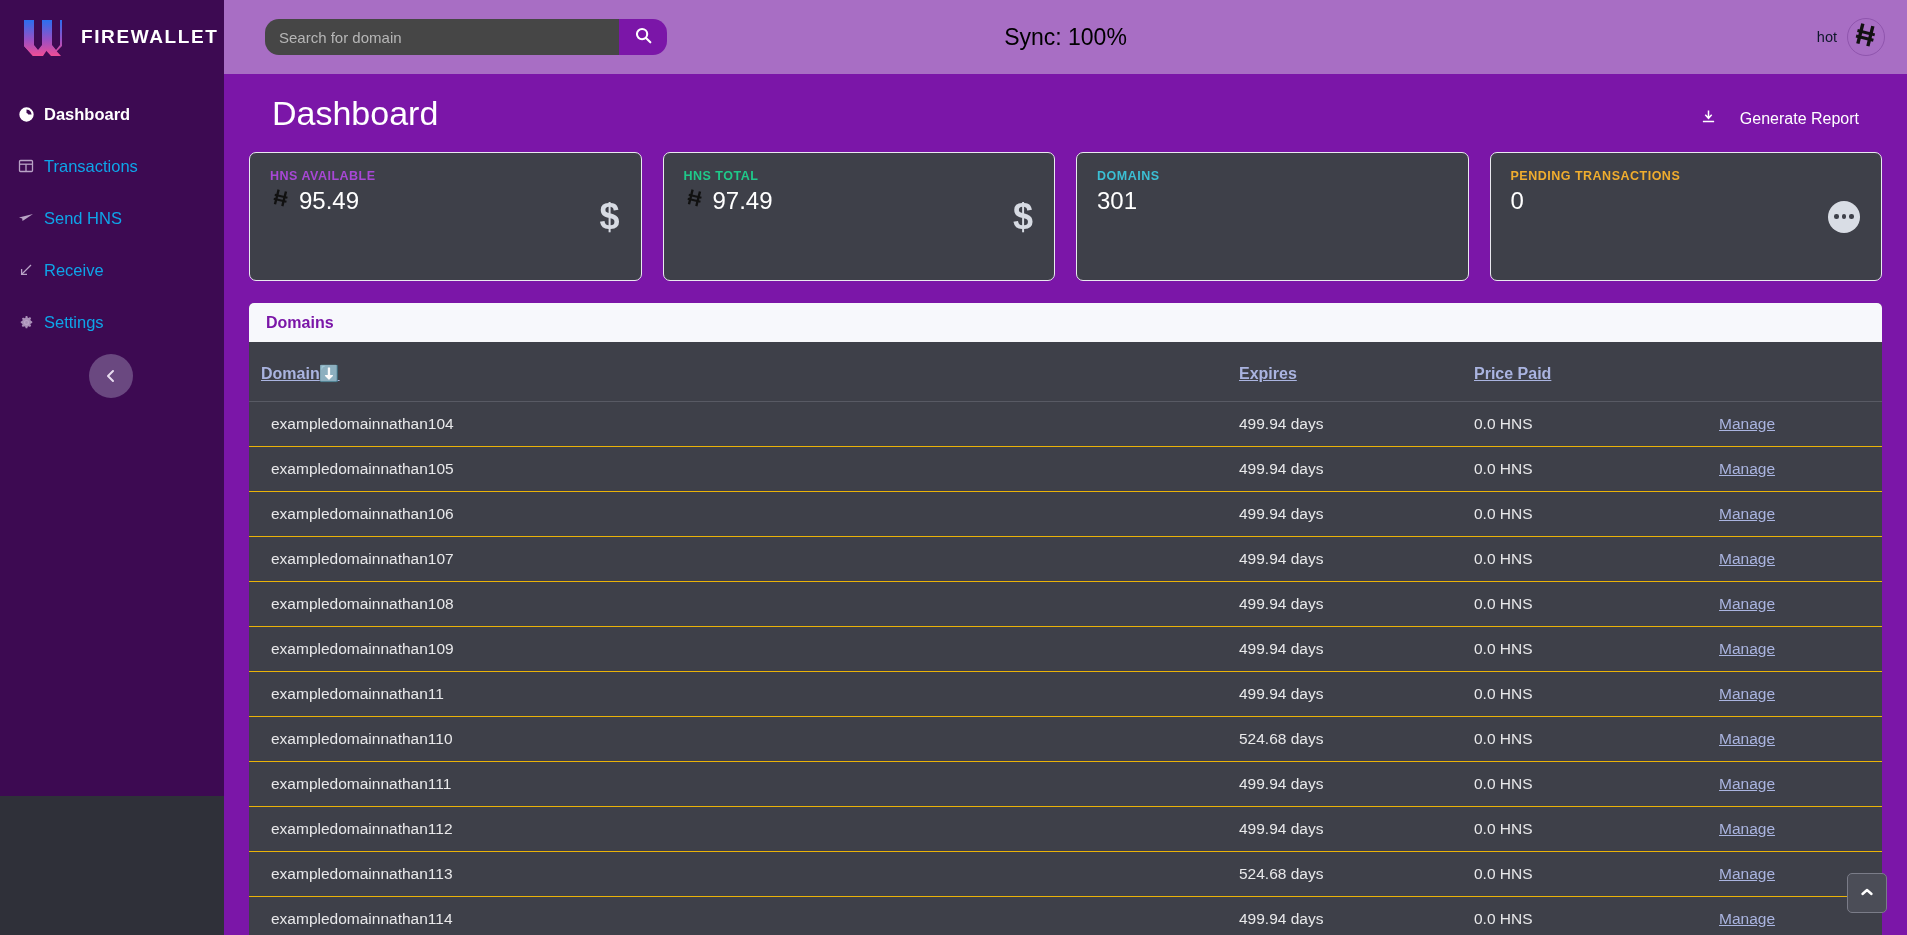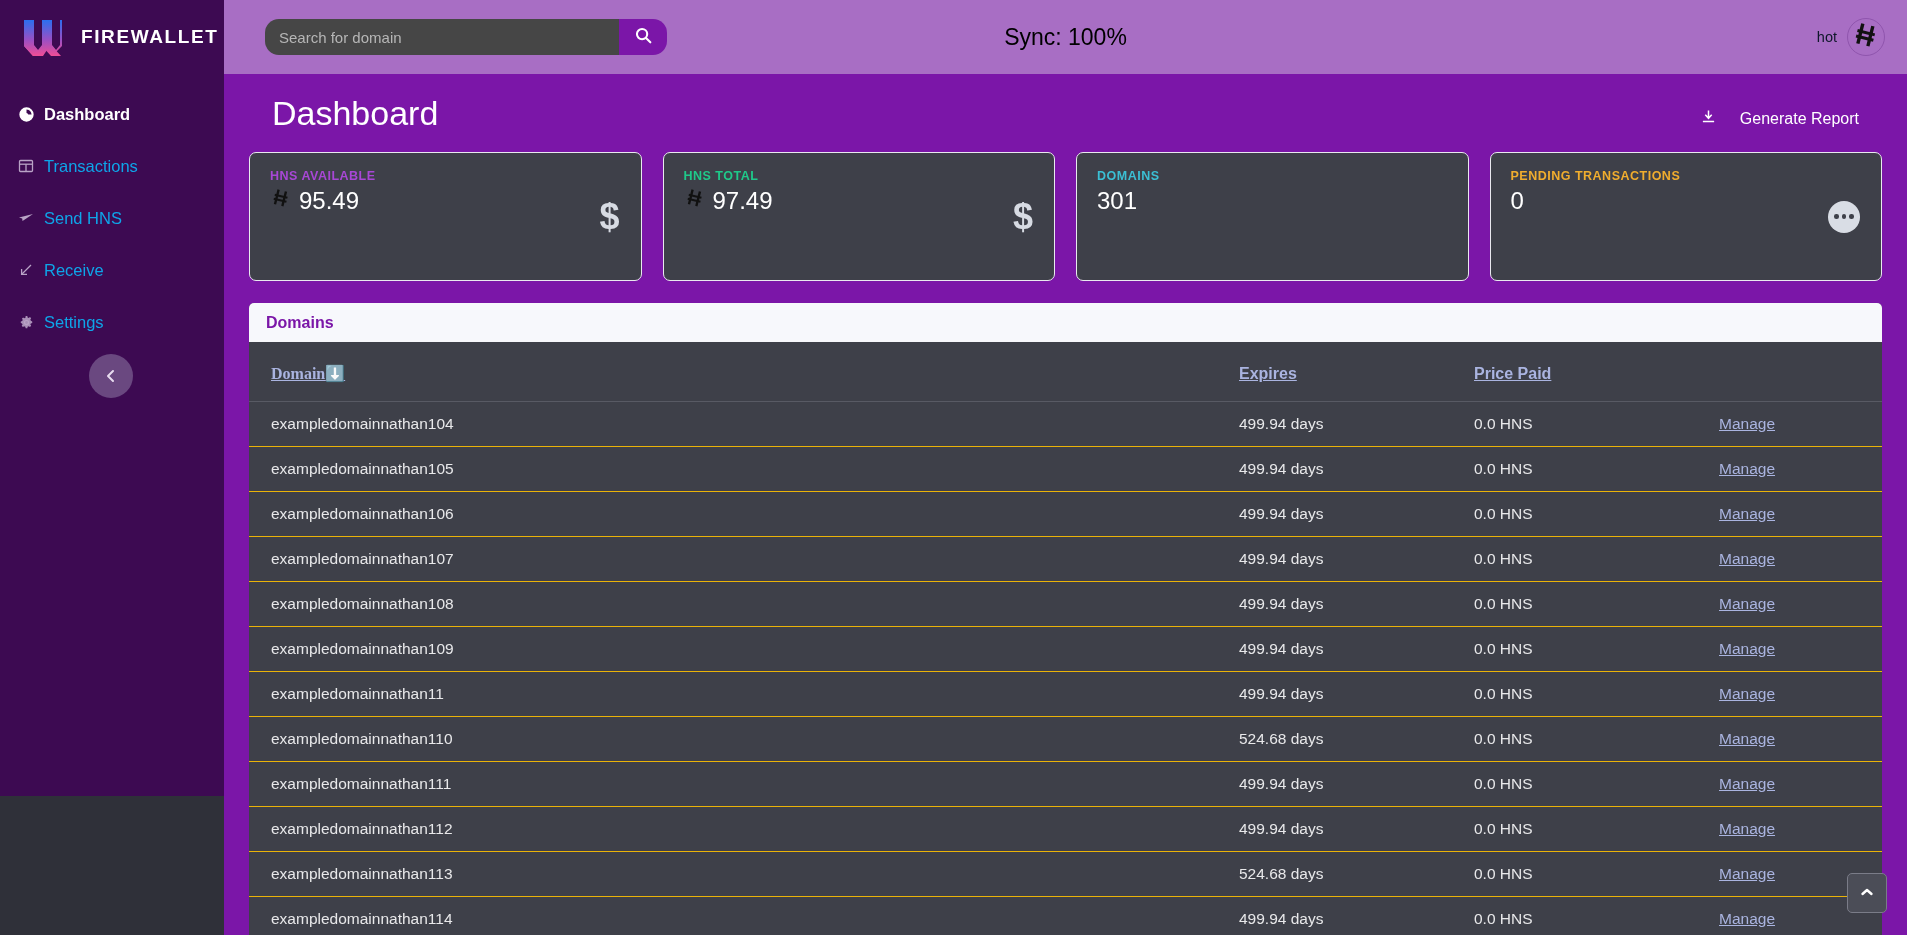--- a/index.html
+++ b/index.html
@@ -173,21 +173,21 @@
   .panel-title { color: #7b16a8; font-size: 16px; font-weight: bold; }
   .tbl { width: 100%; border-collapse: collapse; }
   .tbl th {
     text-align: left;
     padding: 22px 0 18px 0;
     font-size: 16px; font-weight: bold;
     color: #aab4e0; text-decoration: underline;
     border-bottom: 1px solid #585a64;
     cursor: pointer;
   }
-  .tbl th:first-child { padding-left: 22px; font-family: Liberation Serif, serif; }
+  .tbl th:first-child { padding-left: 12px; }
   .tbl td {
     padding: 13px 0;
     font-size: 15.5px; color: #e8e8ea;
     border-bottom: 1px solid #eab308;
   }
   .tbl td:first-child { padding-left: 22px; }
   .col-domain  { width: 990px; }
   .col-expires { width: 235px; }
   .col-price   { width: 245px; }
   .col-action  { width: auto; }

